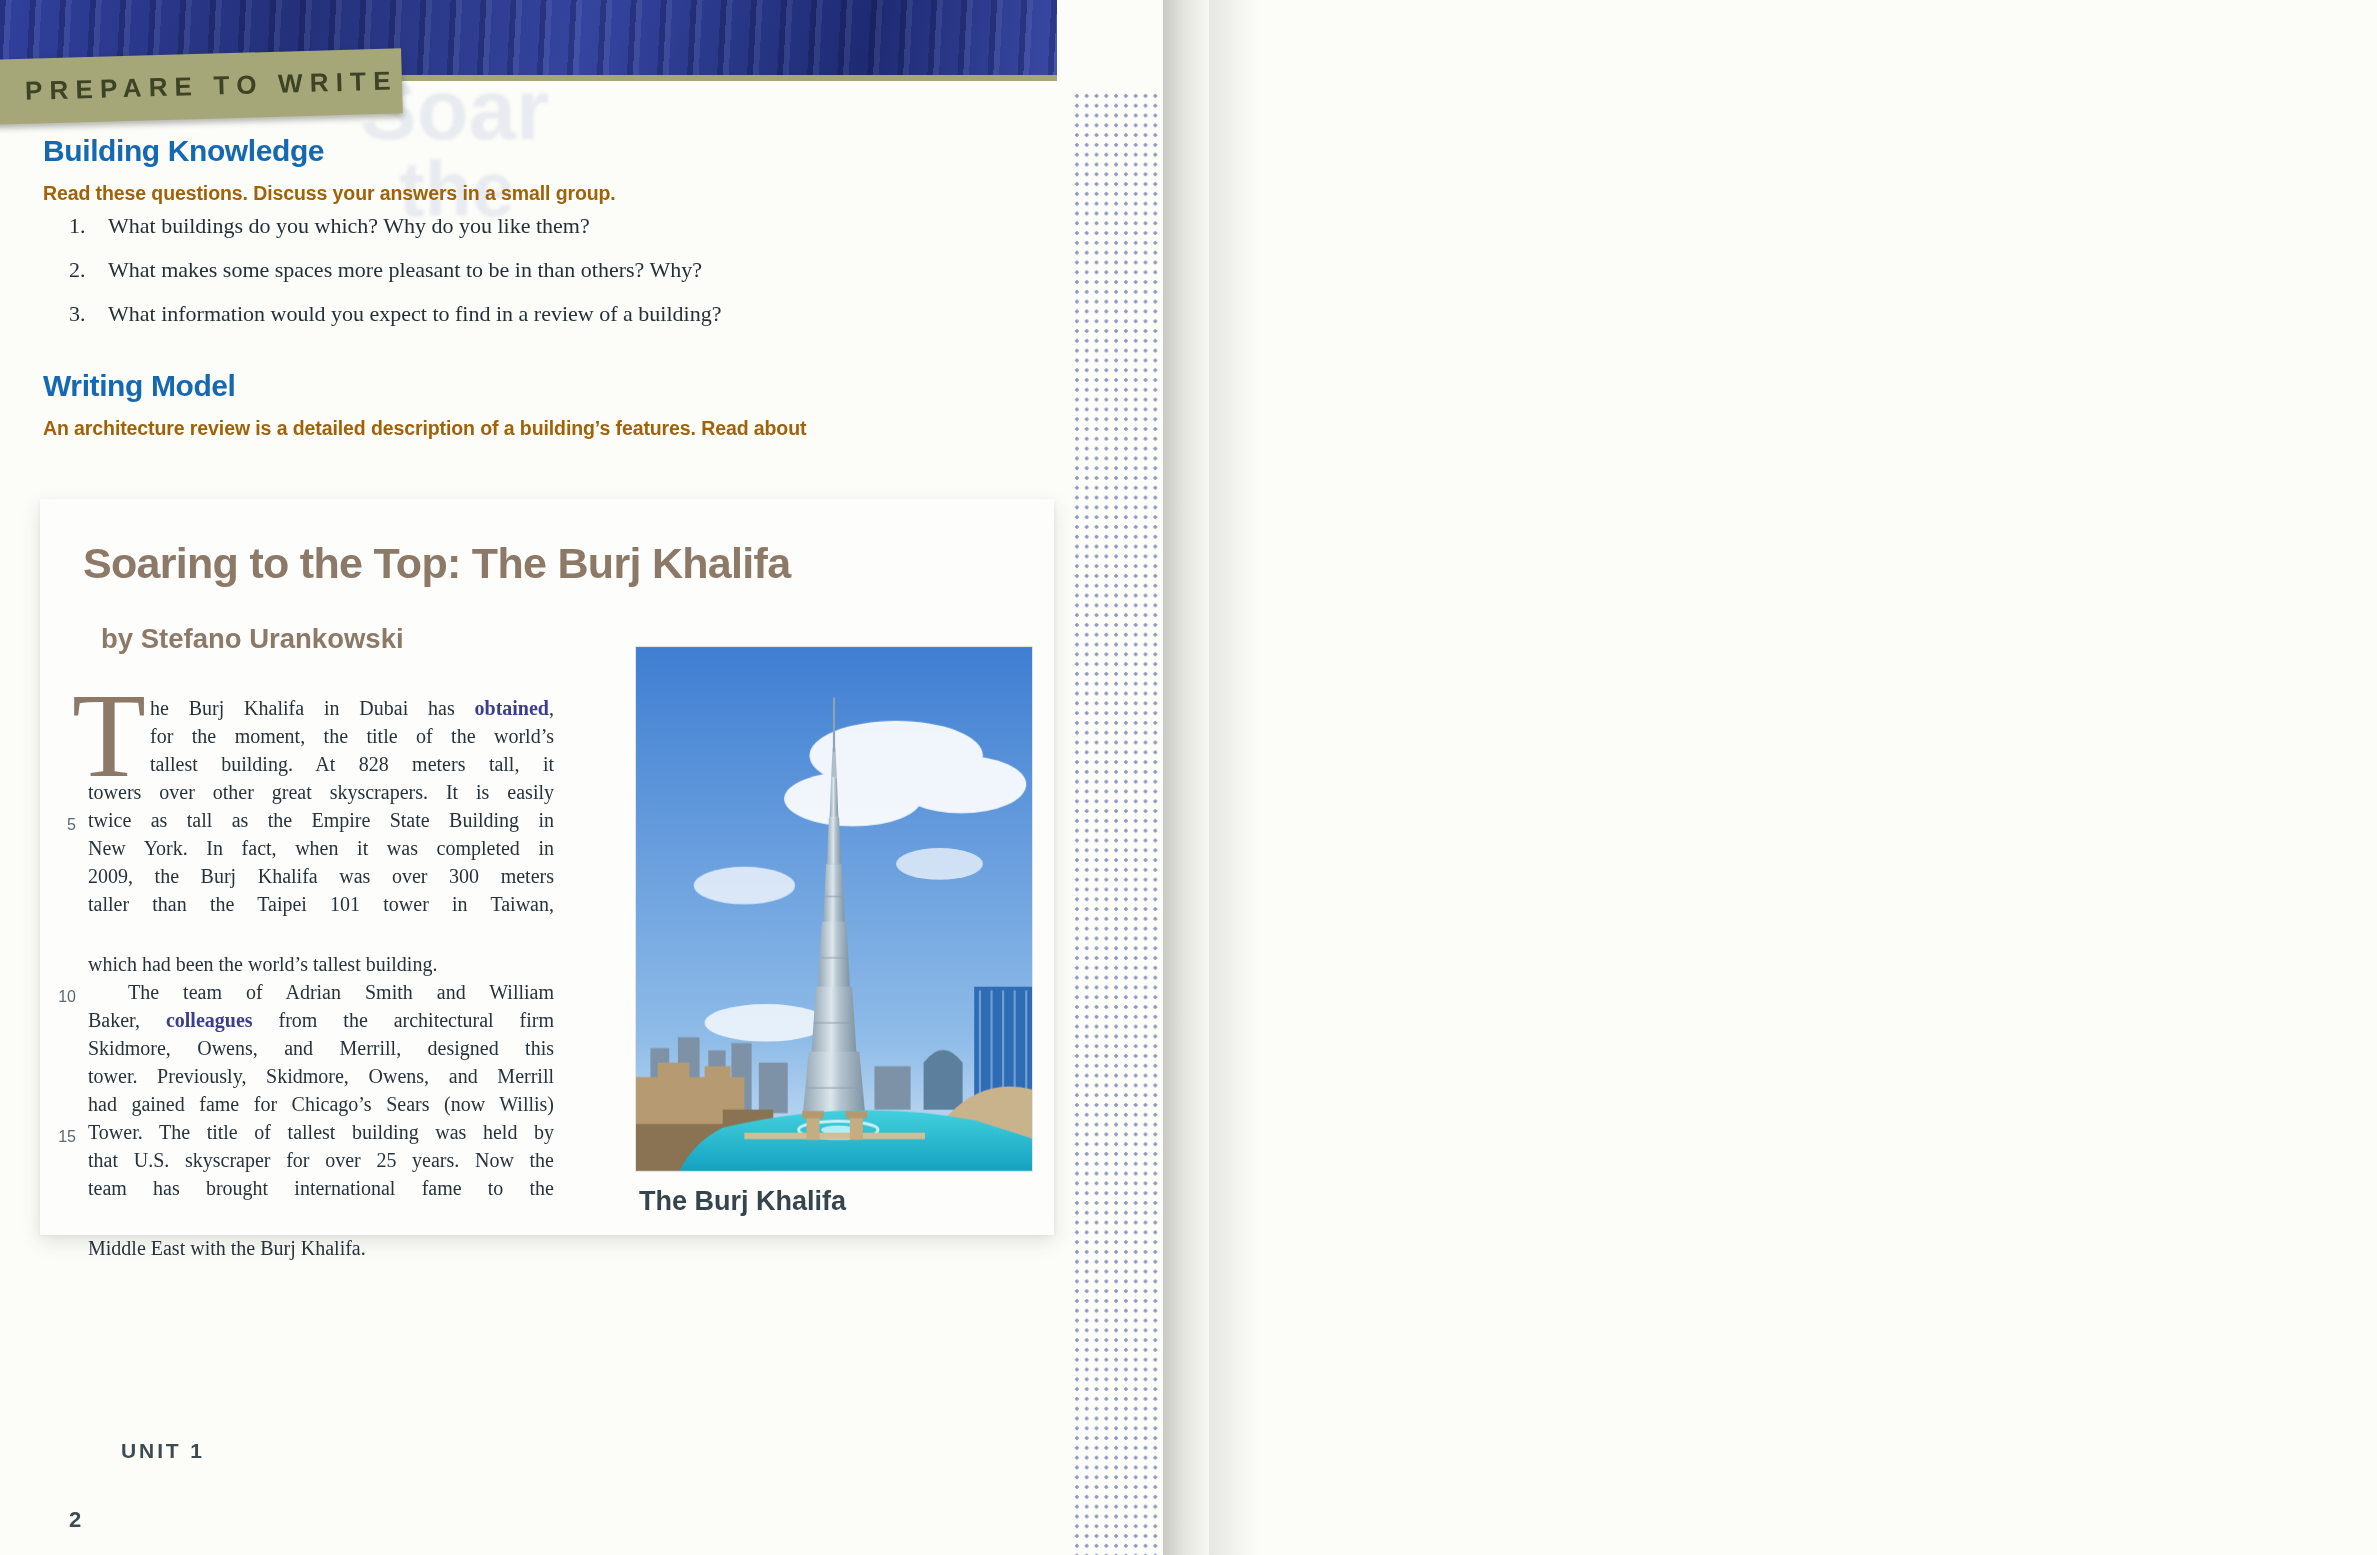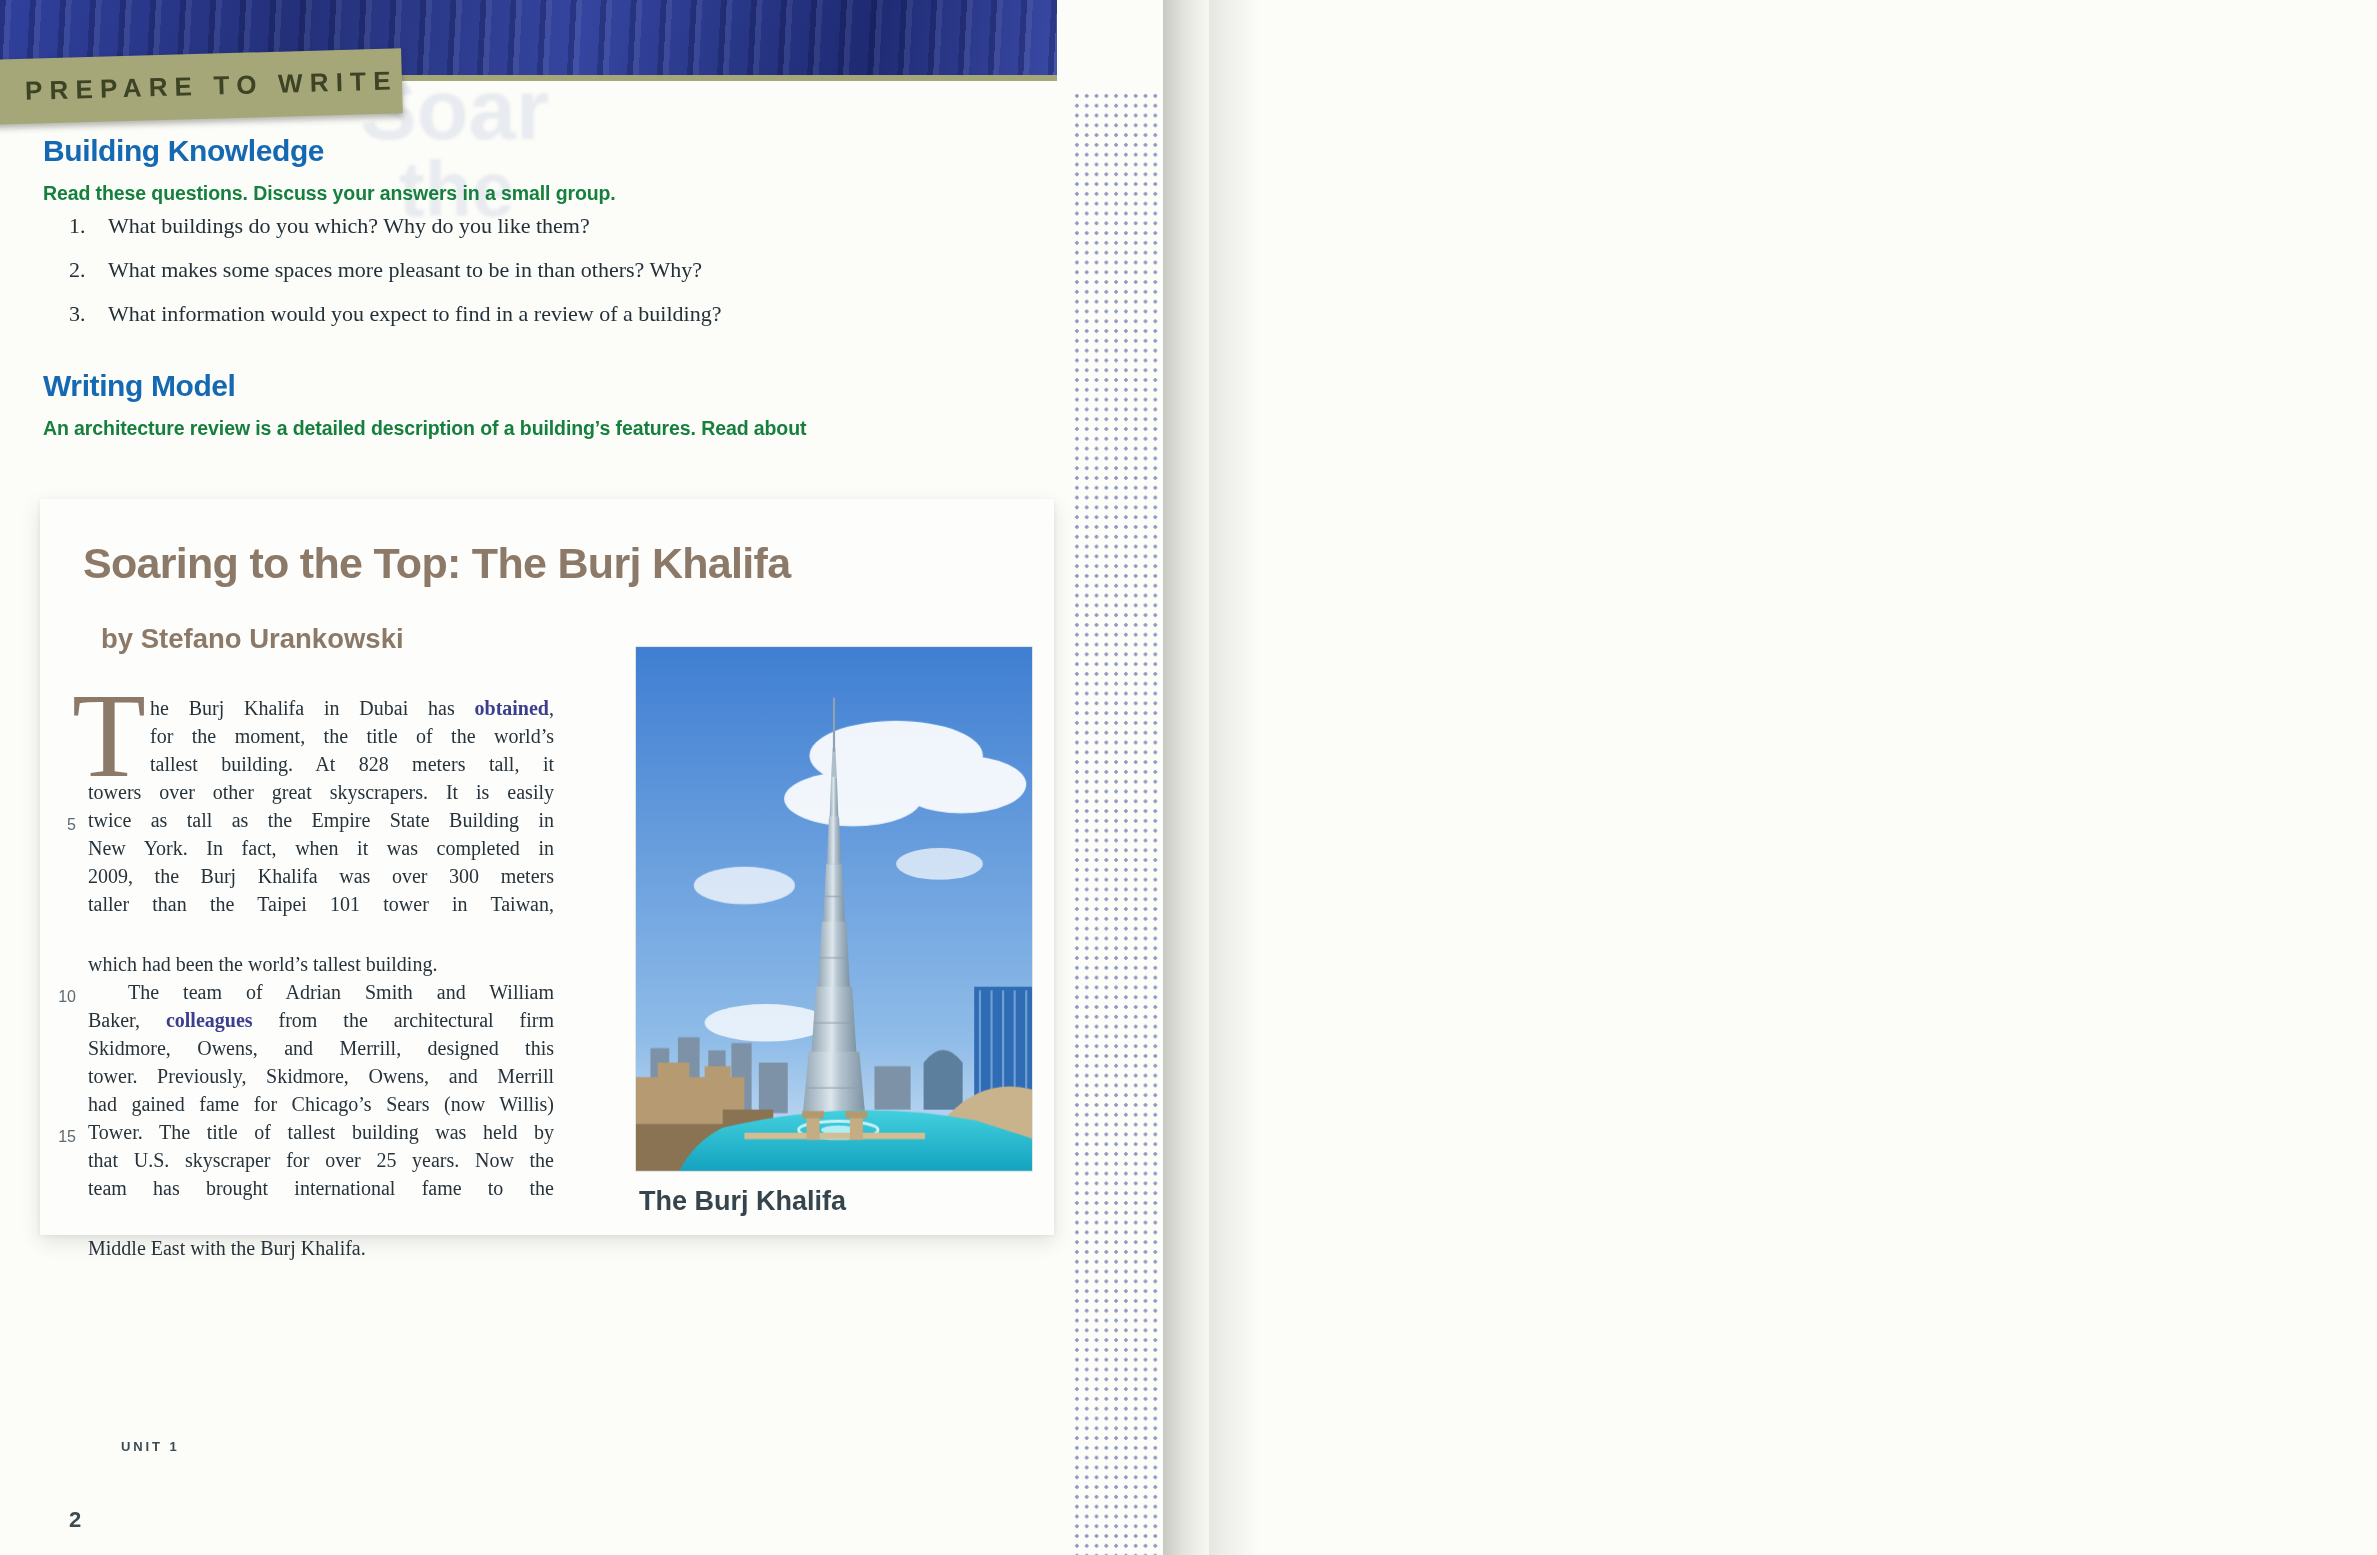--- a/index.html
+++ b/index.html
@@ -34,21 +34,21 @@
      color:rgba(120,140,190,.15);filter:blur(1.4px);pointer-events:none;}
   .ghost1{left:360px;top:61px;font-size:85px;}
   .ghost2{left:399px;top:145px;font-size:77px;}
 
   
   .h-blue{position:absolute;font-family:Liberation Sans, sans-serif;font-weight:bold;
      font-size:30px;color:var(--heading_blue);letter-spacing:-0.4px;}
   .bk-head{left:43px;top:134px;}
   .wm-head{left:43px;top:369px;}
   .sans-intro{position:absolute;font-family:"Liberation Sans",sans-serif;font-weight:bold;
-     font-size:19.5px;color:#15803d;letter-spacing:-0.1px;line-height:29px;}
+     font-size:19.5px;color:#a16207;letter-spacing:-0.1px;line-height:29px;}
   .bk-intro{left:43px;top:179px;}
   .wm-intro{left:43px;top:414px;}
   .questions{position:absolute;left:69px;top:213px;font-size:22px;color:#243039;}
   .qrow{display:flex;margin-bottom:18px;}
   .qnum{width:39px;}
   
   .card{position:absolute;left:40px;top:499px;width:1014px;height:736px;background:#fdfdfb;
      box-shadow:0 7.2px 19px rgba(60,60,55,.14),0 1.4px 4.3px rgba(60,60,55,.08);}
   .art-title{position:absolute;left:83px;top:539px;font-family:"Liberation Sans",sans-serif;
      font-weight:bold;font-size:43px;color:var(--title_brown);letter-spacing:-0.7px;}
@@ -71,21 +71,21 @@
 
   
   .photo{position:absolute;left:636px;top:647px;width:396px;height:524px;box-shadow:0 0 0 0.7px #d8d8d2;}
   .caption{position:absolute;left:639px;top:1186px;font-family:"Liberation Sans",sans-serif;
      font-weight:bold;font-size:27px;color:#36454d;}
 
   
   .footer{position:absolute;font-family:"Liberation Sans",sans-serif;font-weight:bold;
      color:#3c4b52;}
   .f-num-l{left:69px;top:1507px;font-size:22px;}
-  .f-unit{left:121px;top:1439px;font-size:13px;letter-spacing:2.9px;}
+  .f-unit{left:121px;top:1439px;font-size:21px;letter-spacing:2.9px;}
 </style>
 </head>
 <body>
 
 <div class="stage">
 
   <div class="page-left">
     <div class="banner"></div>
     <div class="ghost ghost1">Soar</div>
     <div class="ghost ghost2">the</div>

